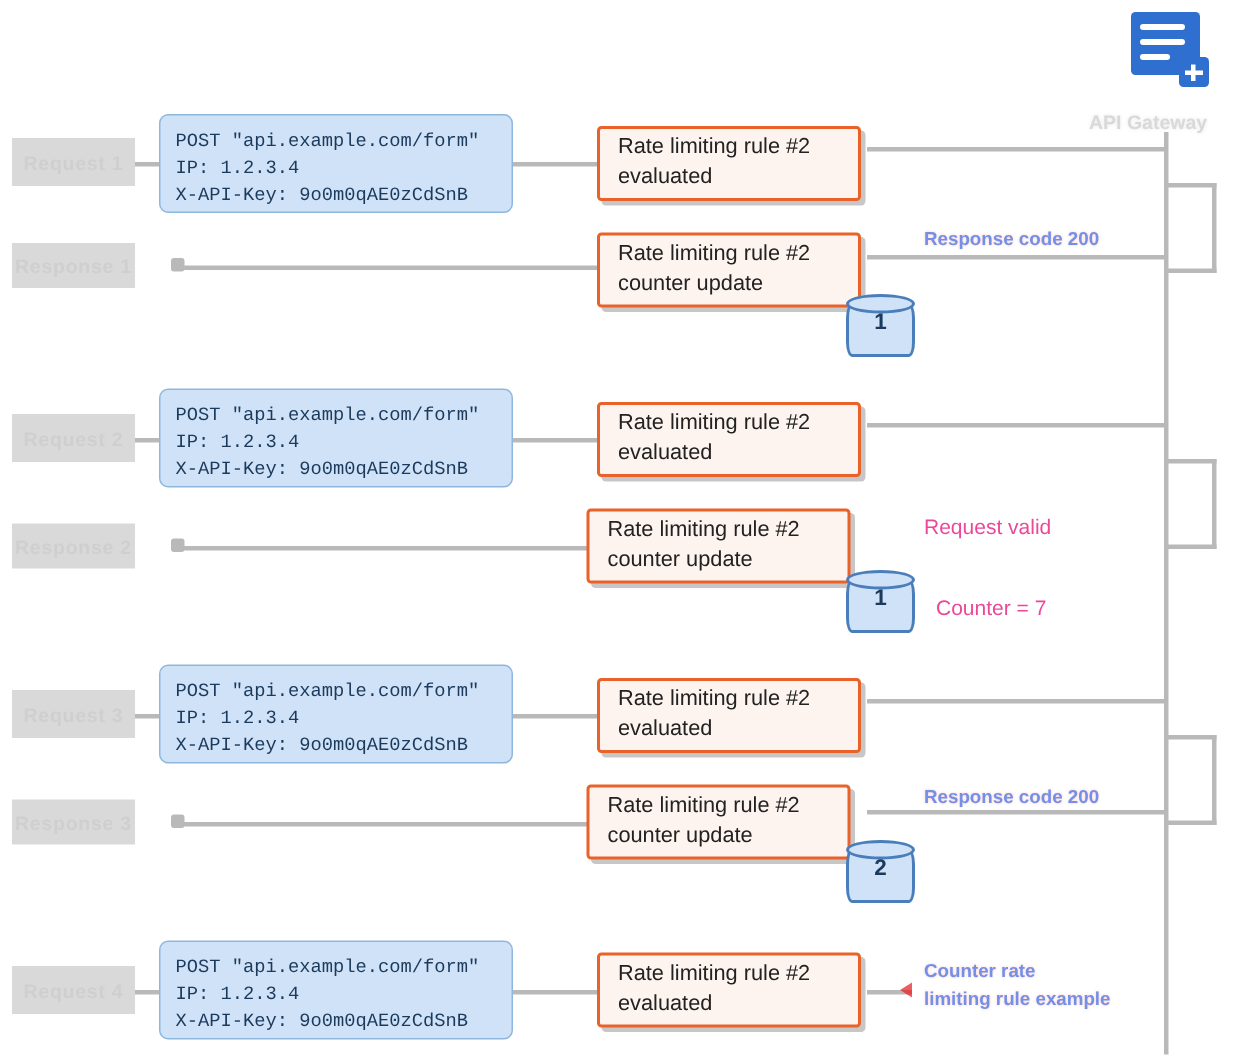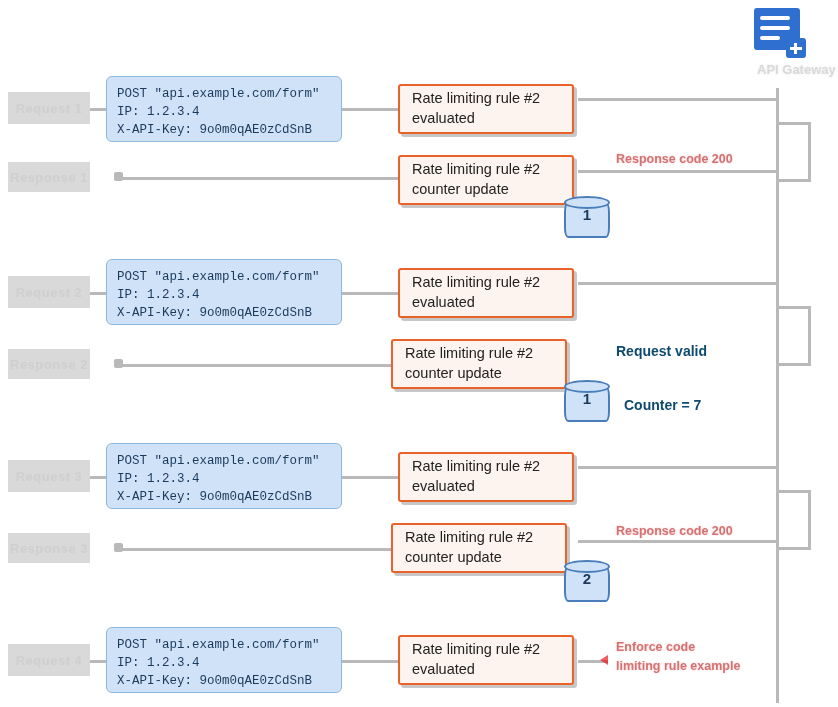--- a/index.html
+++ b/index.html
@@ -72,30 +72,30 @@
   .redtxt{
     position:absolute;
     color:#e8181c;
     font-size:12.5px;
     font-weight:bold;
     line-height:1.25;
     opacity:.62;
     white-space:nowrap;
   }
   .redtxt.blur{
-    color:#b91c1c;
+    color:#1d4ed8;
     text-shadow:0 0 2px #f9a6a8;
     text-align:center;
   }
 
   .greytxt{
     position:absolute;
-    color:#0c4a6e;
+    color:#ec4899;
     font-size:14px;
-    font-weight:bold;
+    font-weight:normal;
     white-space:nowrap;
   }
 
   .srv{position:absolute;width:60px;height:54px;}
   .srv .sheet{
     position:absolute;left:6px;top:2px;width:46px;height:42px;
     background:#2f6fd0;border-radius:3px;
   }
   .srv .ln{position:absolute;height:4px;background:#fff;border-radius:2px;}
   .srv .badge{
@@ -123,21 +123,21 @@
 
 <div id="stage">
 
   <div class="srv" style="left:748px;top:6px;">
     <div class="sheet"></div>
     <div class="ln" style="left:12px;top:10px;width:30px;"></div>
     <div class="ln" style="left:12px;top:20px;width:30px;"></div>
     <div class="ln" style="left:12px;top:30px;width:20px;"></div>
     <div class="badge"></div>
   </div>
-  <div class="srvlabel" style="left:726px;top:62px;margin-left:31px;">API Gateway</div>
+  <div class="srvlabel" style="left:726px;top:74px;">API Gateway</div>
 
   <div class="vline" style="left:776px;top:88px;height:615px;"></div>
 
   <div class="vline" style="left:808px;top:122px;height:60px;"></div>
   <div class="hline" style="left:776px;top:122px;width:35px;"></div>
   <div class="hline" style="left:776px;top:179px;width:35px;"></div>
 
   <div class="vline" style="left:808px;top:306px;height:60px;"></div>
   <div class="hline" style="left:776px;top:306px;width:35px;"></div>
   <div class="hline" style="left:776px;top:363px;width:35px;"></div>
@@ -225,16 +225,16 @@
   <div class="hline" style="left:90px;top:660px;width:18px;"></div>
   <div class="req-box" style="left:106px;top:627px;width:236px;height:66px;"><span>POST "api.example.com/form"</span>
 <span>IP: 1.2.3.4</span>
 <span>X-API-Key: 9o0m0qAE0zCdSnB</span></div>
   <div class="hline" style="left:342px;top:660px;width:56px;"></div>
   <div class="rule-box" style="left:398px;top:635px;width:176px;height:50px;">
     <div><span>Rate limiting rule #2</span><br><span>evaluated</span></div>
   </div>
   <div class="hline" style="left:578px;top:660px;width:30px;"></div>
   <div class="redarrow" style="left:600px;top:655px;"></div>
-  <div class="redtxt blur" style="left:616px;top:640px;">Enforce code</div>
+  <div class="redtxt blur" style="left:616px;top:640px;">Counter rate</div>
   <div class="redtxt blur" style="left:616px;top:659px;">limiting rule example</div>
 
 </div>
 
 </body></html>

